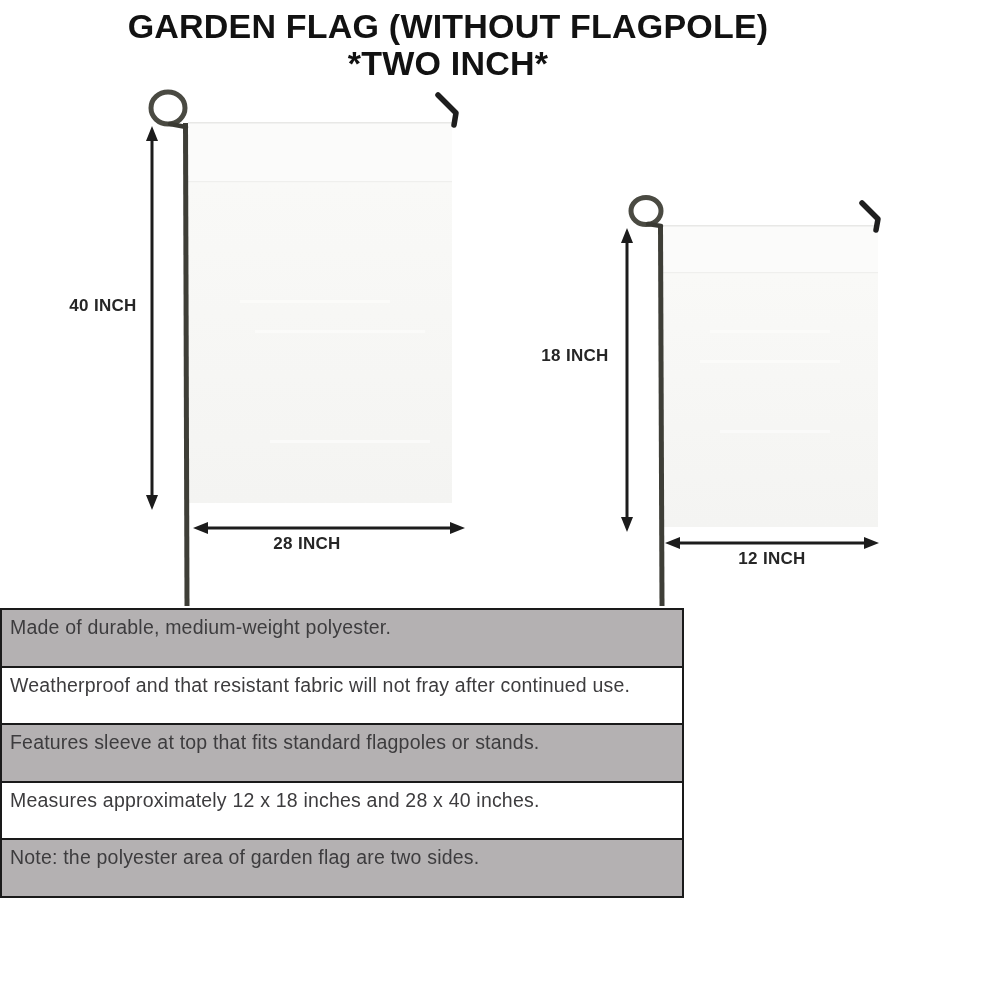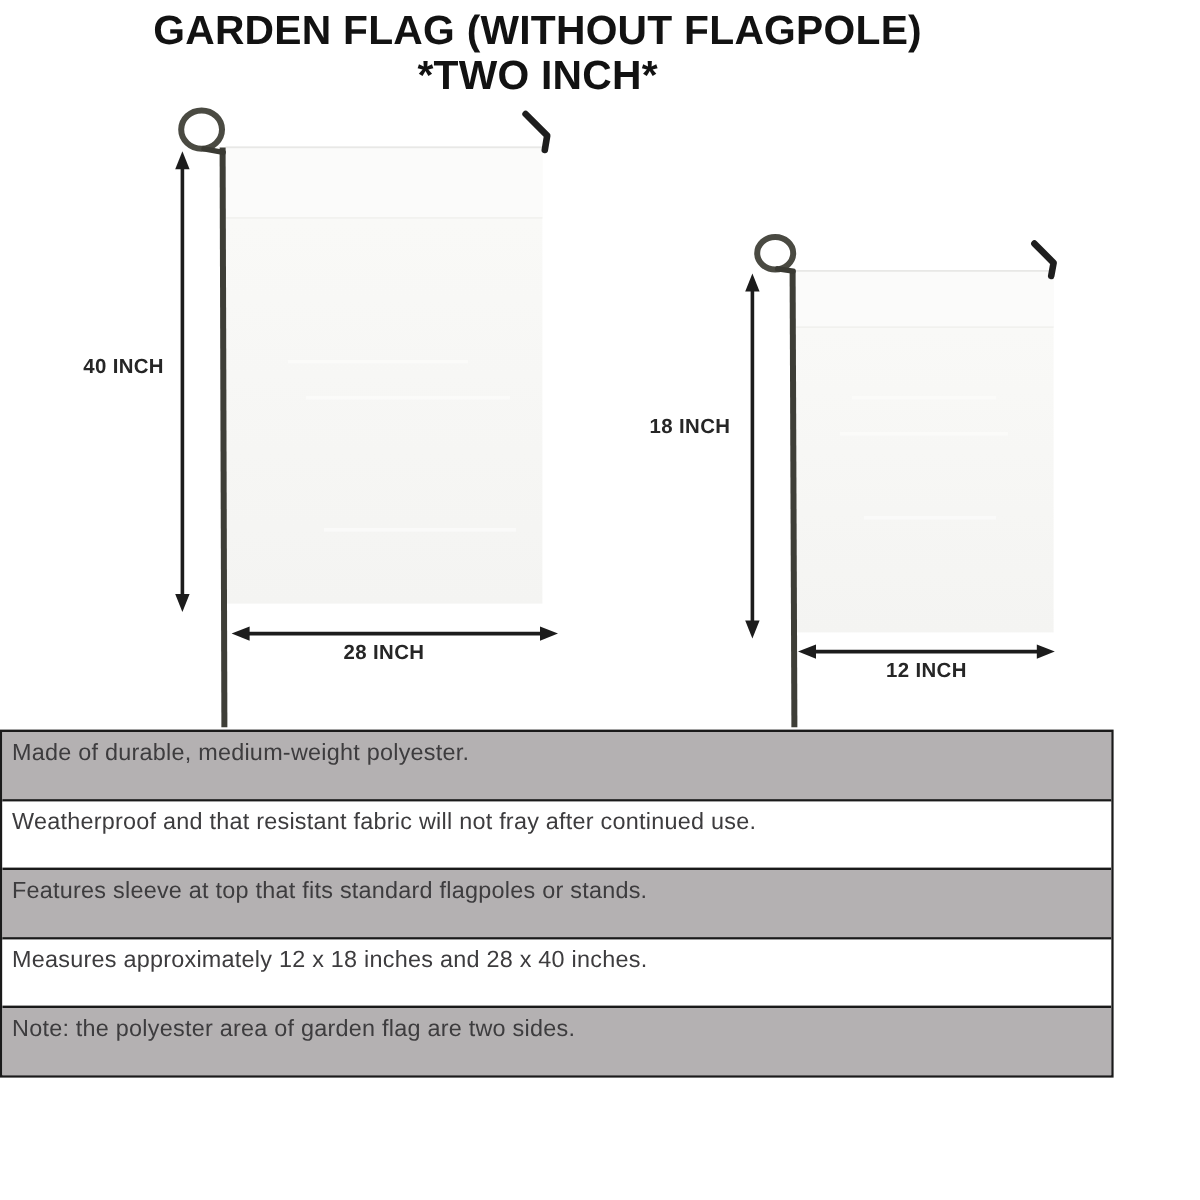--- a/index.html
+++ b/index.html
@@ -19,29 +19,29 @@
     font-size:34px;font-weight:800;line-height:37px;letter-spacing:0.2px;
   }
   
   .dim-label{
     position:absolute;
     font-size:17px;font-weight:700;color:#262626;
     text-align:center;letter-spacing:0.3px;
     white-space:nowrap;
   }
   #lbl-40{left:53px;top:296px;width:100px;}
-  #lbl-28{left:250px;top:534px;width:140px;}
+  #lbl-28{left:237px;top:534px;width:140px;}
   #lbl-18{left:505px;top:333px;width:140px;margin-top:13px;}
   #lbl-12{left:702px;top:549px;width:140px;text-align:center;}
   
   .diagram{position:absolute;left:0;top:0;}
   
   .features{
     position:absolute;left:0px;top:608px;
-    width:928px;height:290px;
+    width:684px;height:290px;
     box-sizing:border-box;
     border:2px solid #1a1a1a;
     display:flex;flex-direction:column;
     background:#ffffff;
   }
   .feature-row{
     flex:1;
     box-sizing:border-box;
     border-bottom:2px solid #1a1a1a;
     padding:6px 10px 0 8px;

